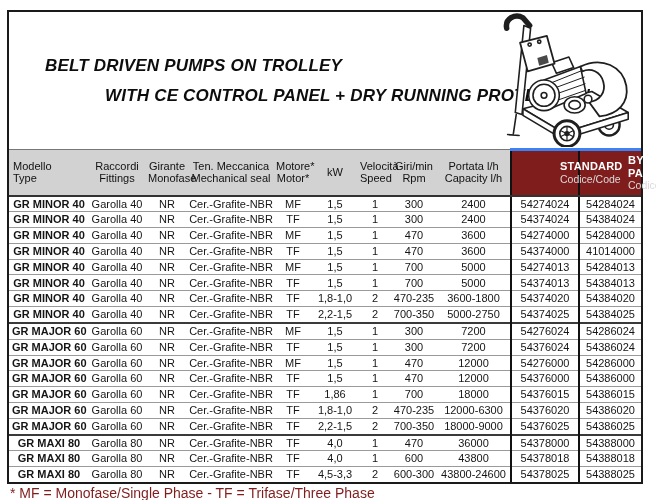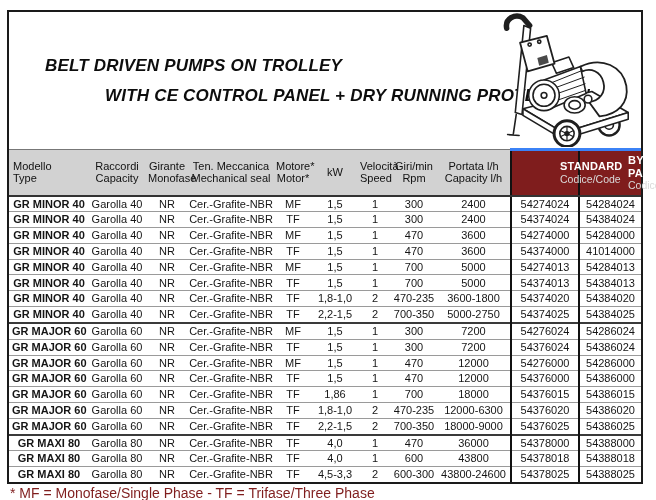--- a/index.html
+++ b/index.html
@@ -125,21 +125,21 @@
           <col style="width:62px">
       </colgroup>
       <thead>
         <tr>
           <th class="left">
             <span class="h1">Modello</span>
               <span class="h2">Type</span>
             </th>
           <th>
             <span class="h1">Raccordi</span>
-              <span class="h2">Capacity</span>
+              <span class="h2">Fittings</span>
             </th>
           <th>
             <span class="h1">Girante</span>
               <span class="h2">Monofase</span>
             </th>
           <th>
             <span class="h1">Ten. Meccanica</span>
               <span class="h2">Mechanical seal</span>
             </th>
           <th>

